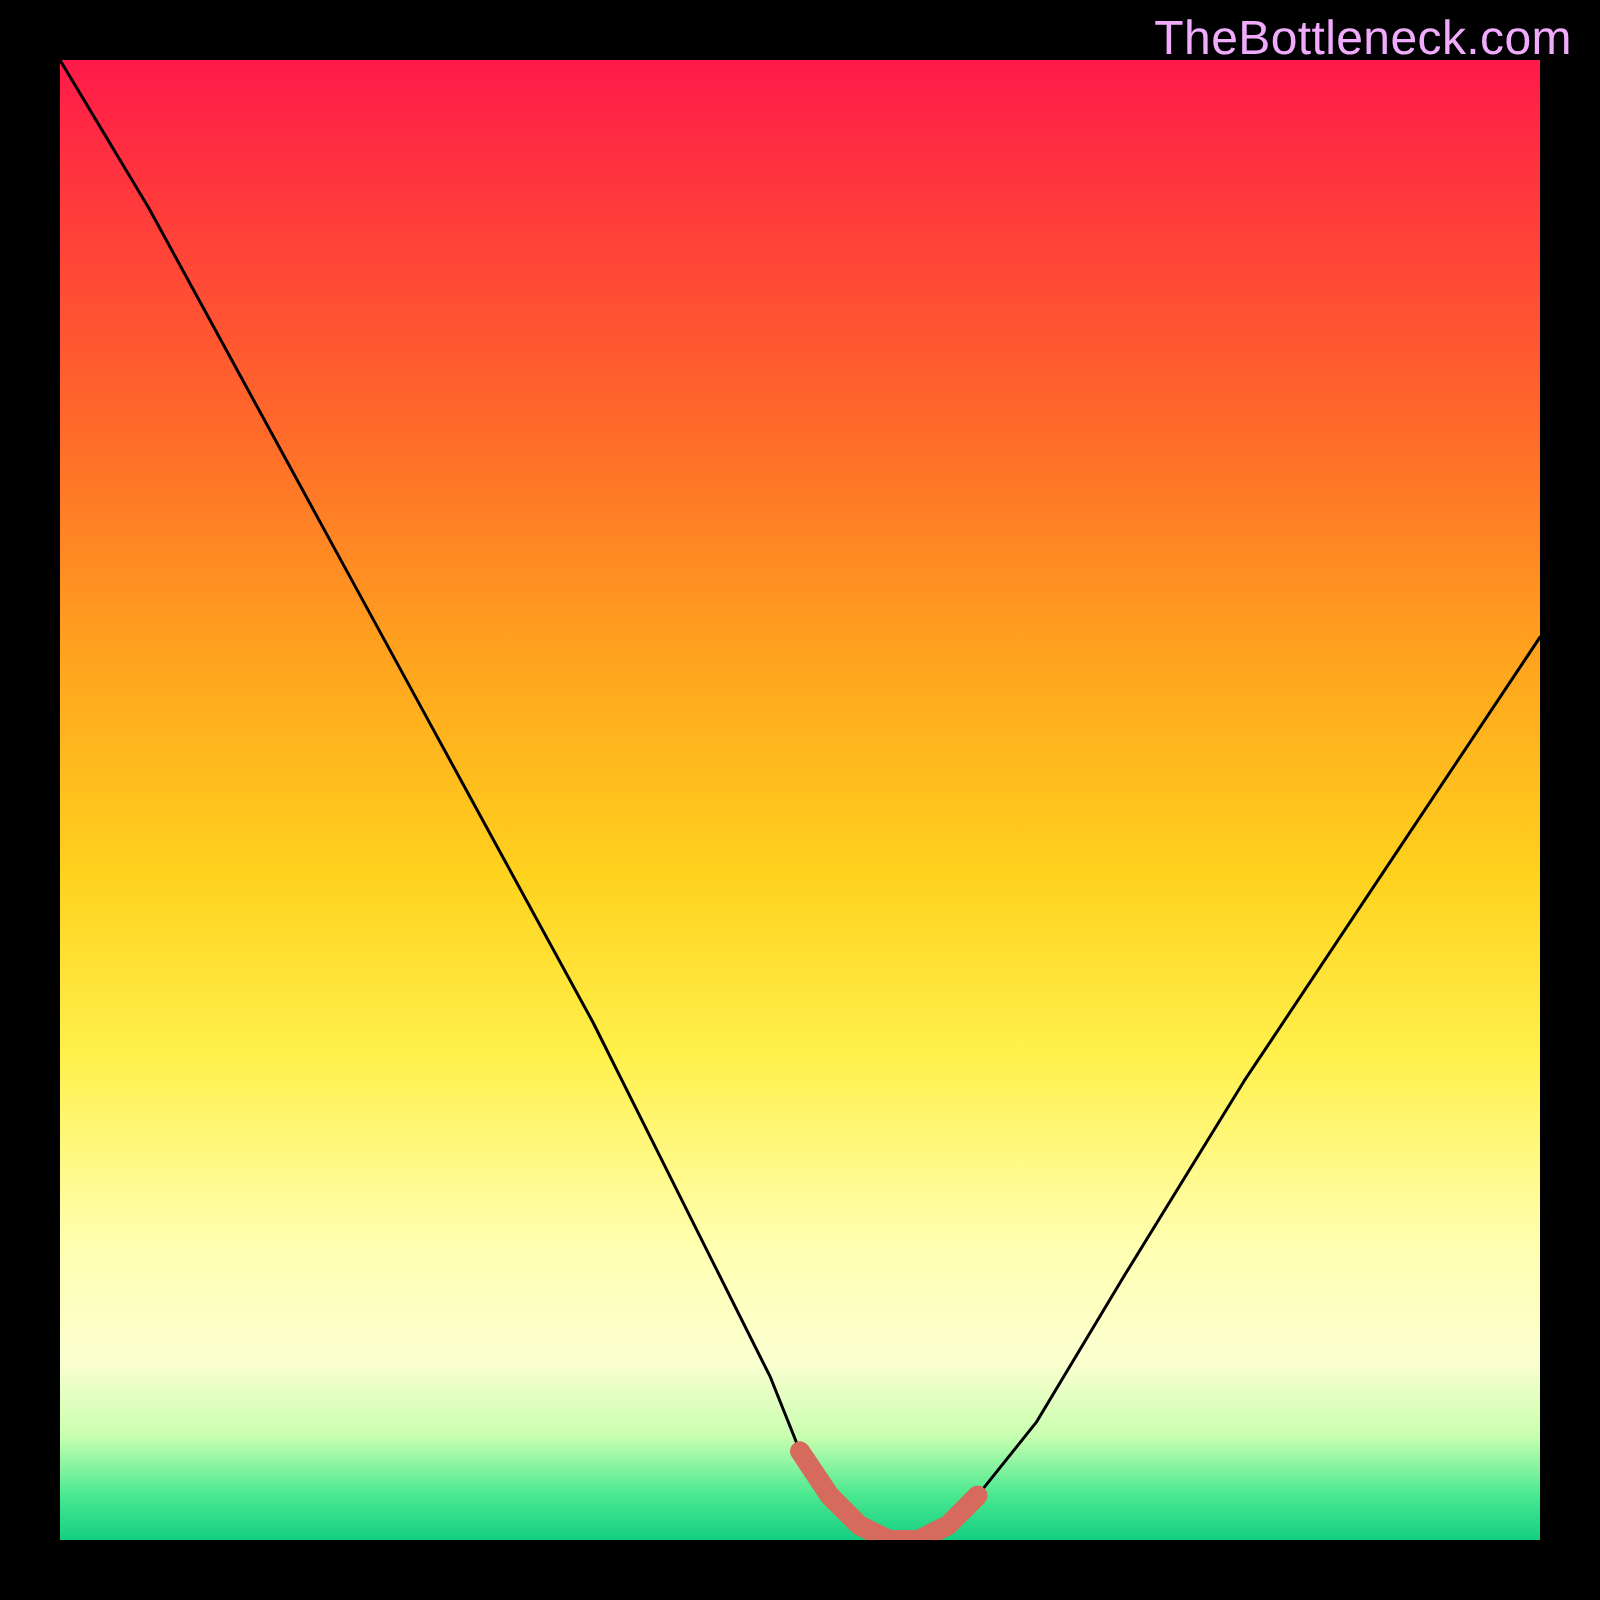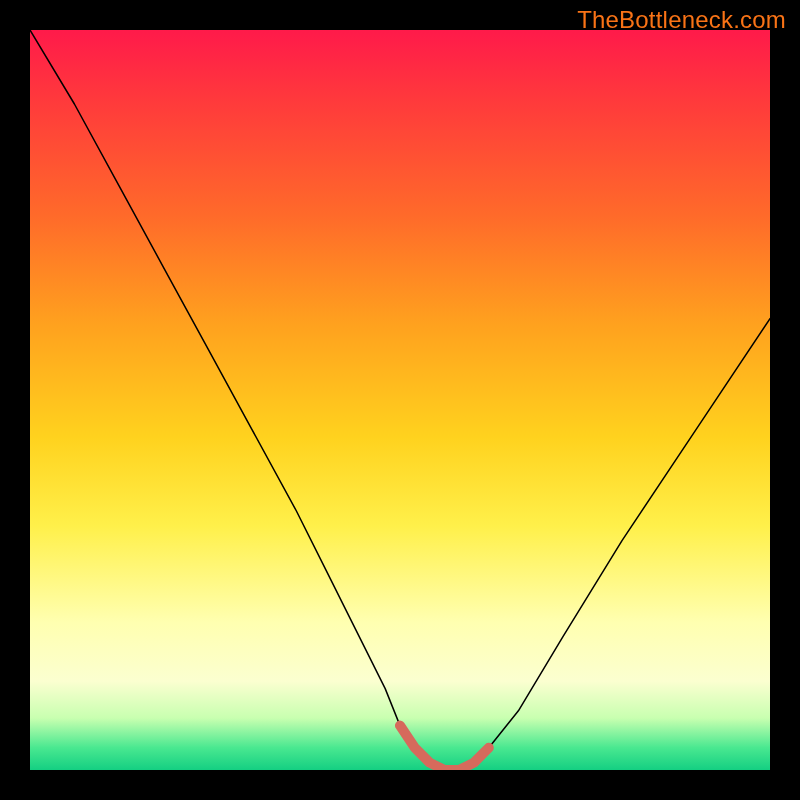--- a/index.html
+++ b/index.html
@@ -35,21 +35,21 @@
       #fbffd0 88%,
       #c8ffb0 93%,
       #49e890 97%,
       #14cf82 100%
     );
   }
   .watermark {
     position: absolute;
     top: 6px;
     right: 14px;
-    color: #f97316;
+    color: #f0abfc;
     font-size: 24px;
     font-weight: 500;
     letter-spacing: 0.2px;
     user-select: none;
   }
   svg {
     position: absolute;
     left: 0;
     top: 0;
     width: 740px;

